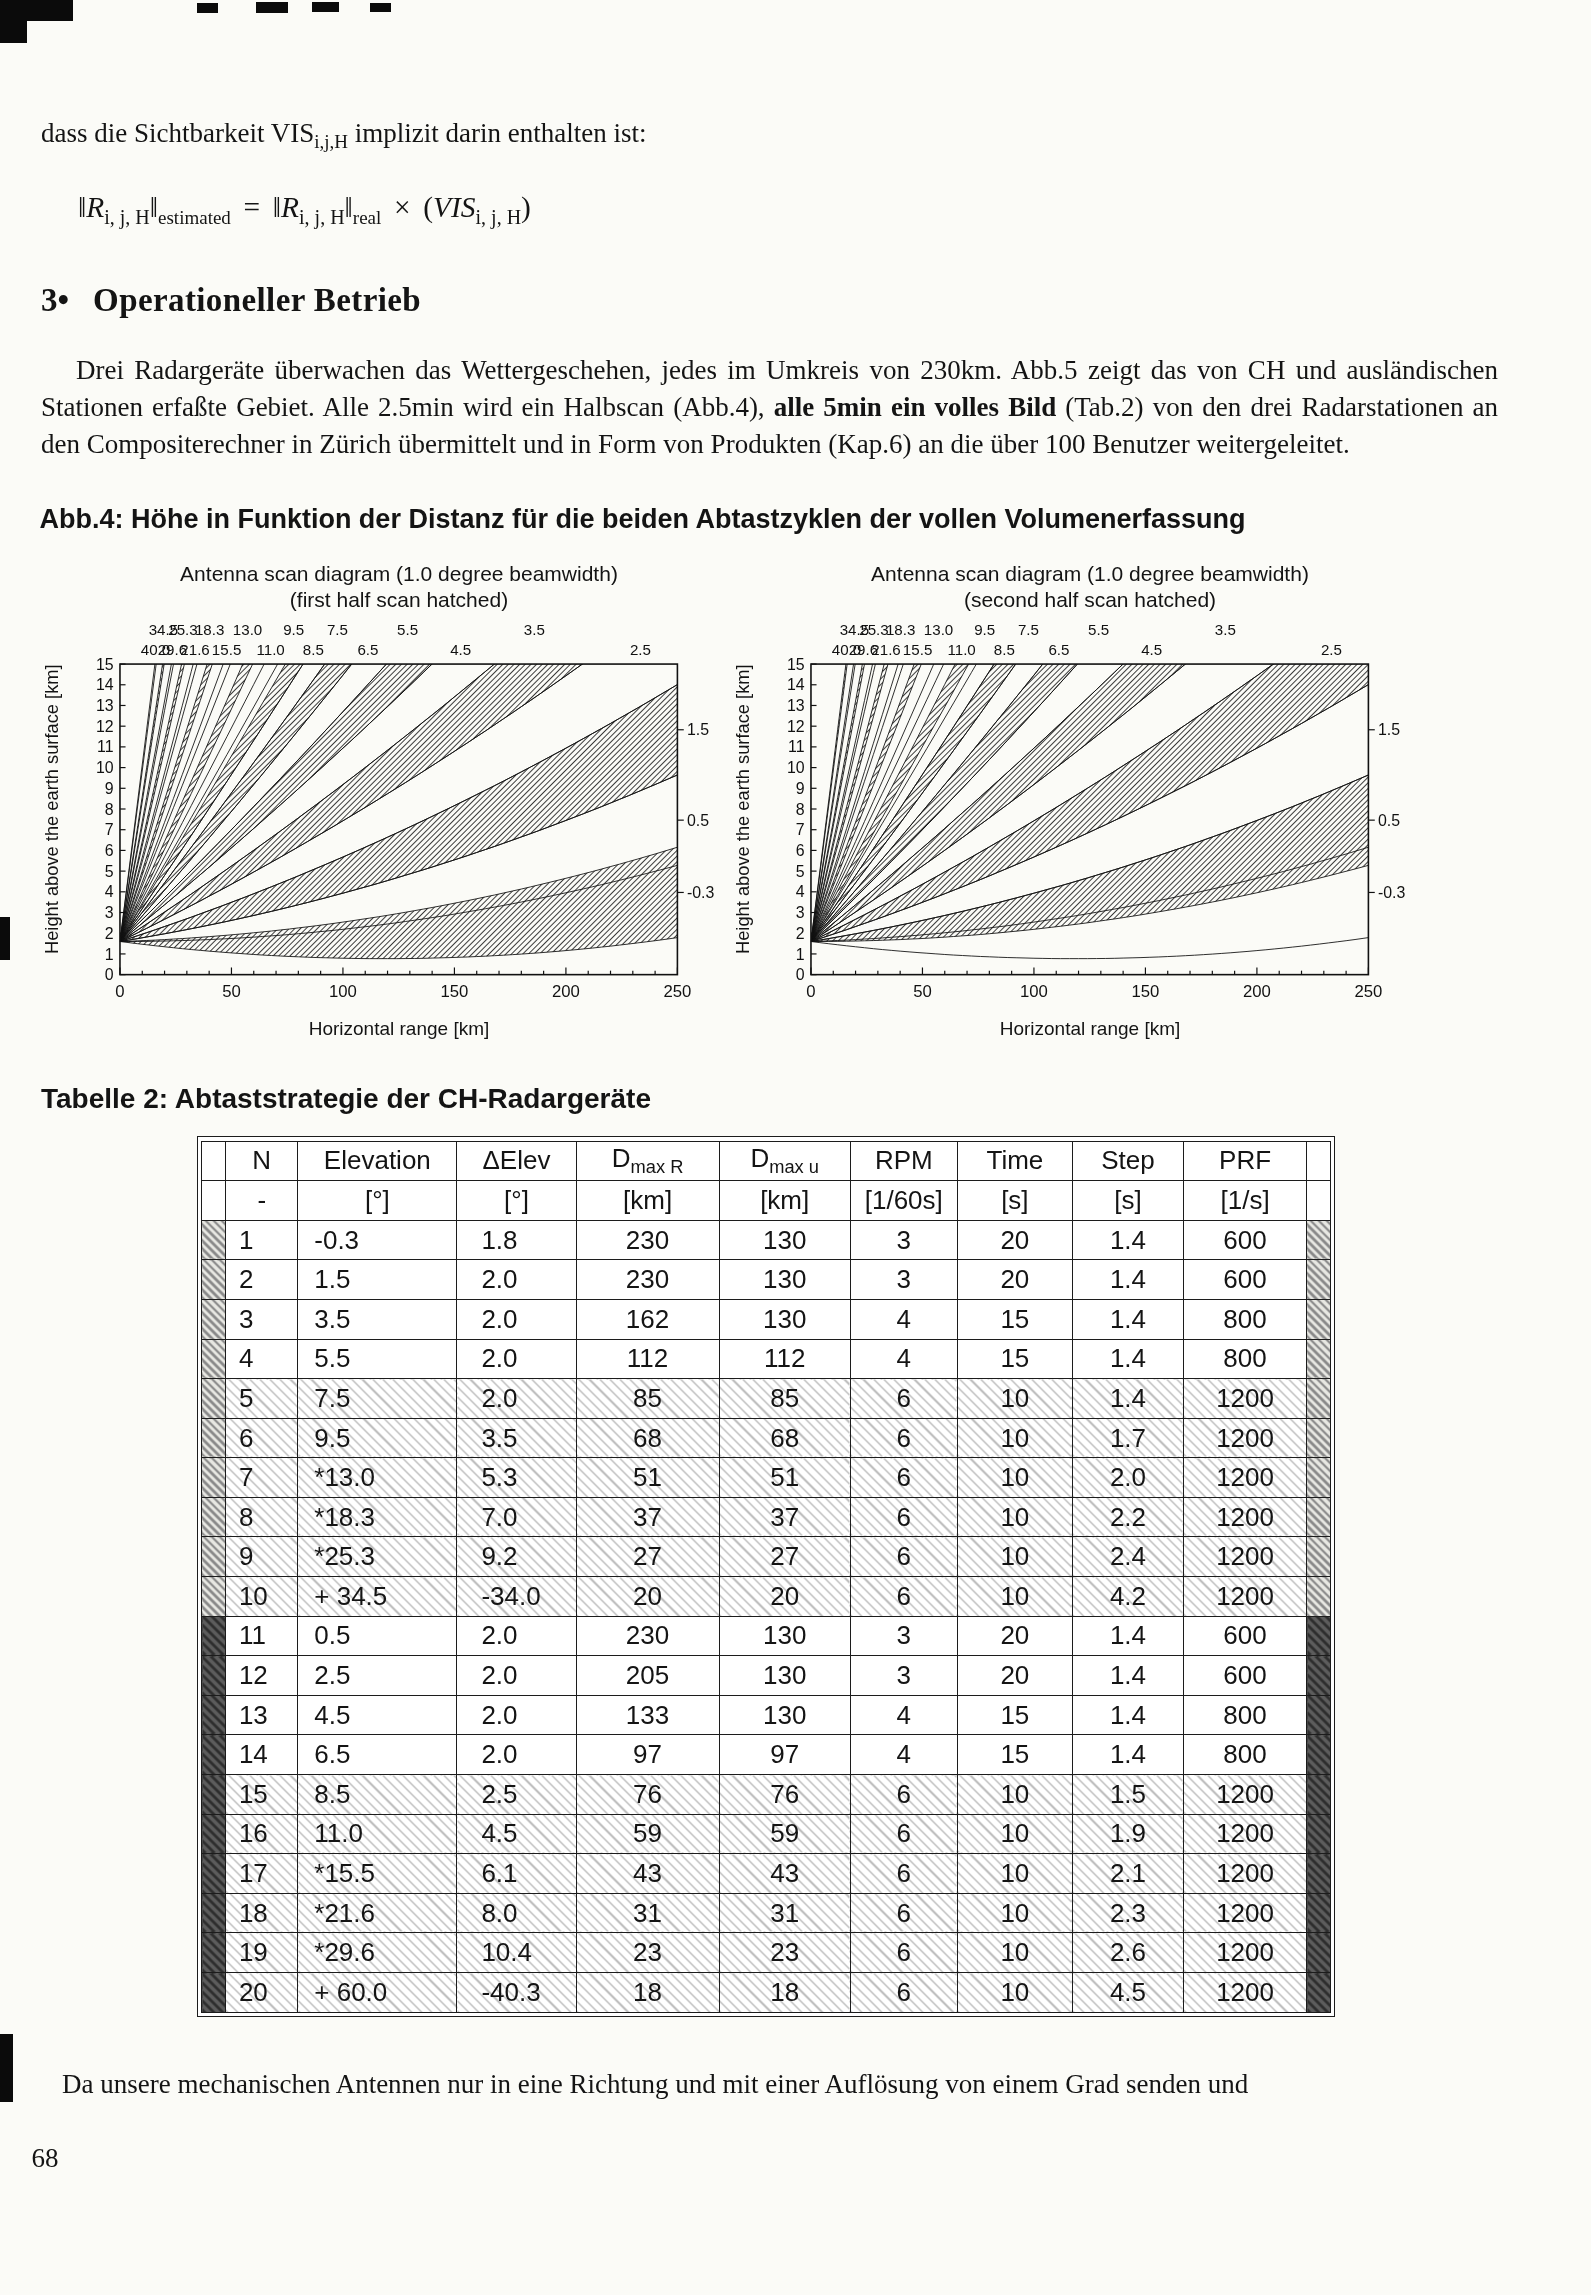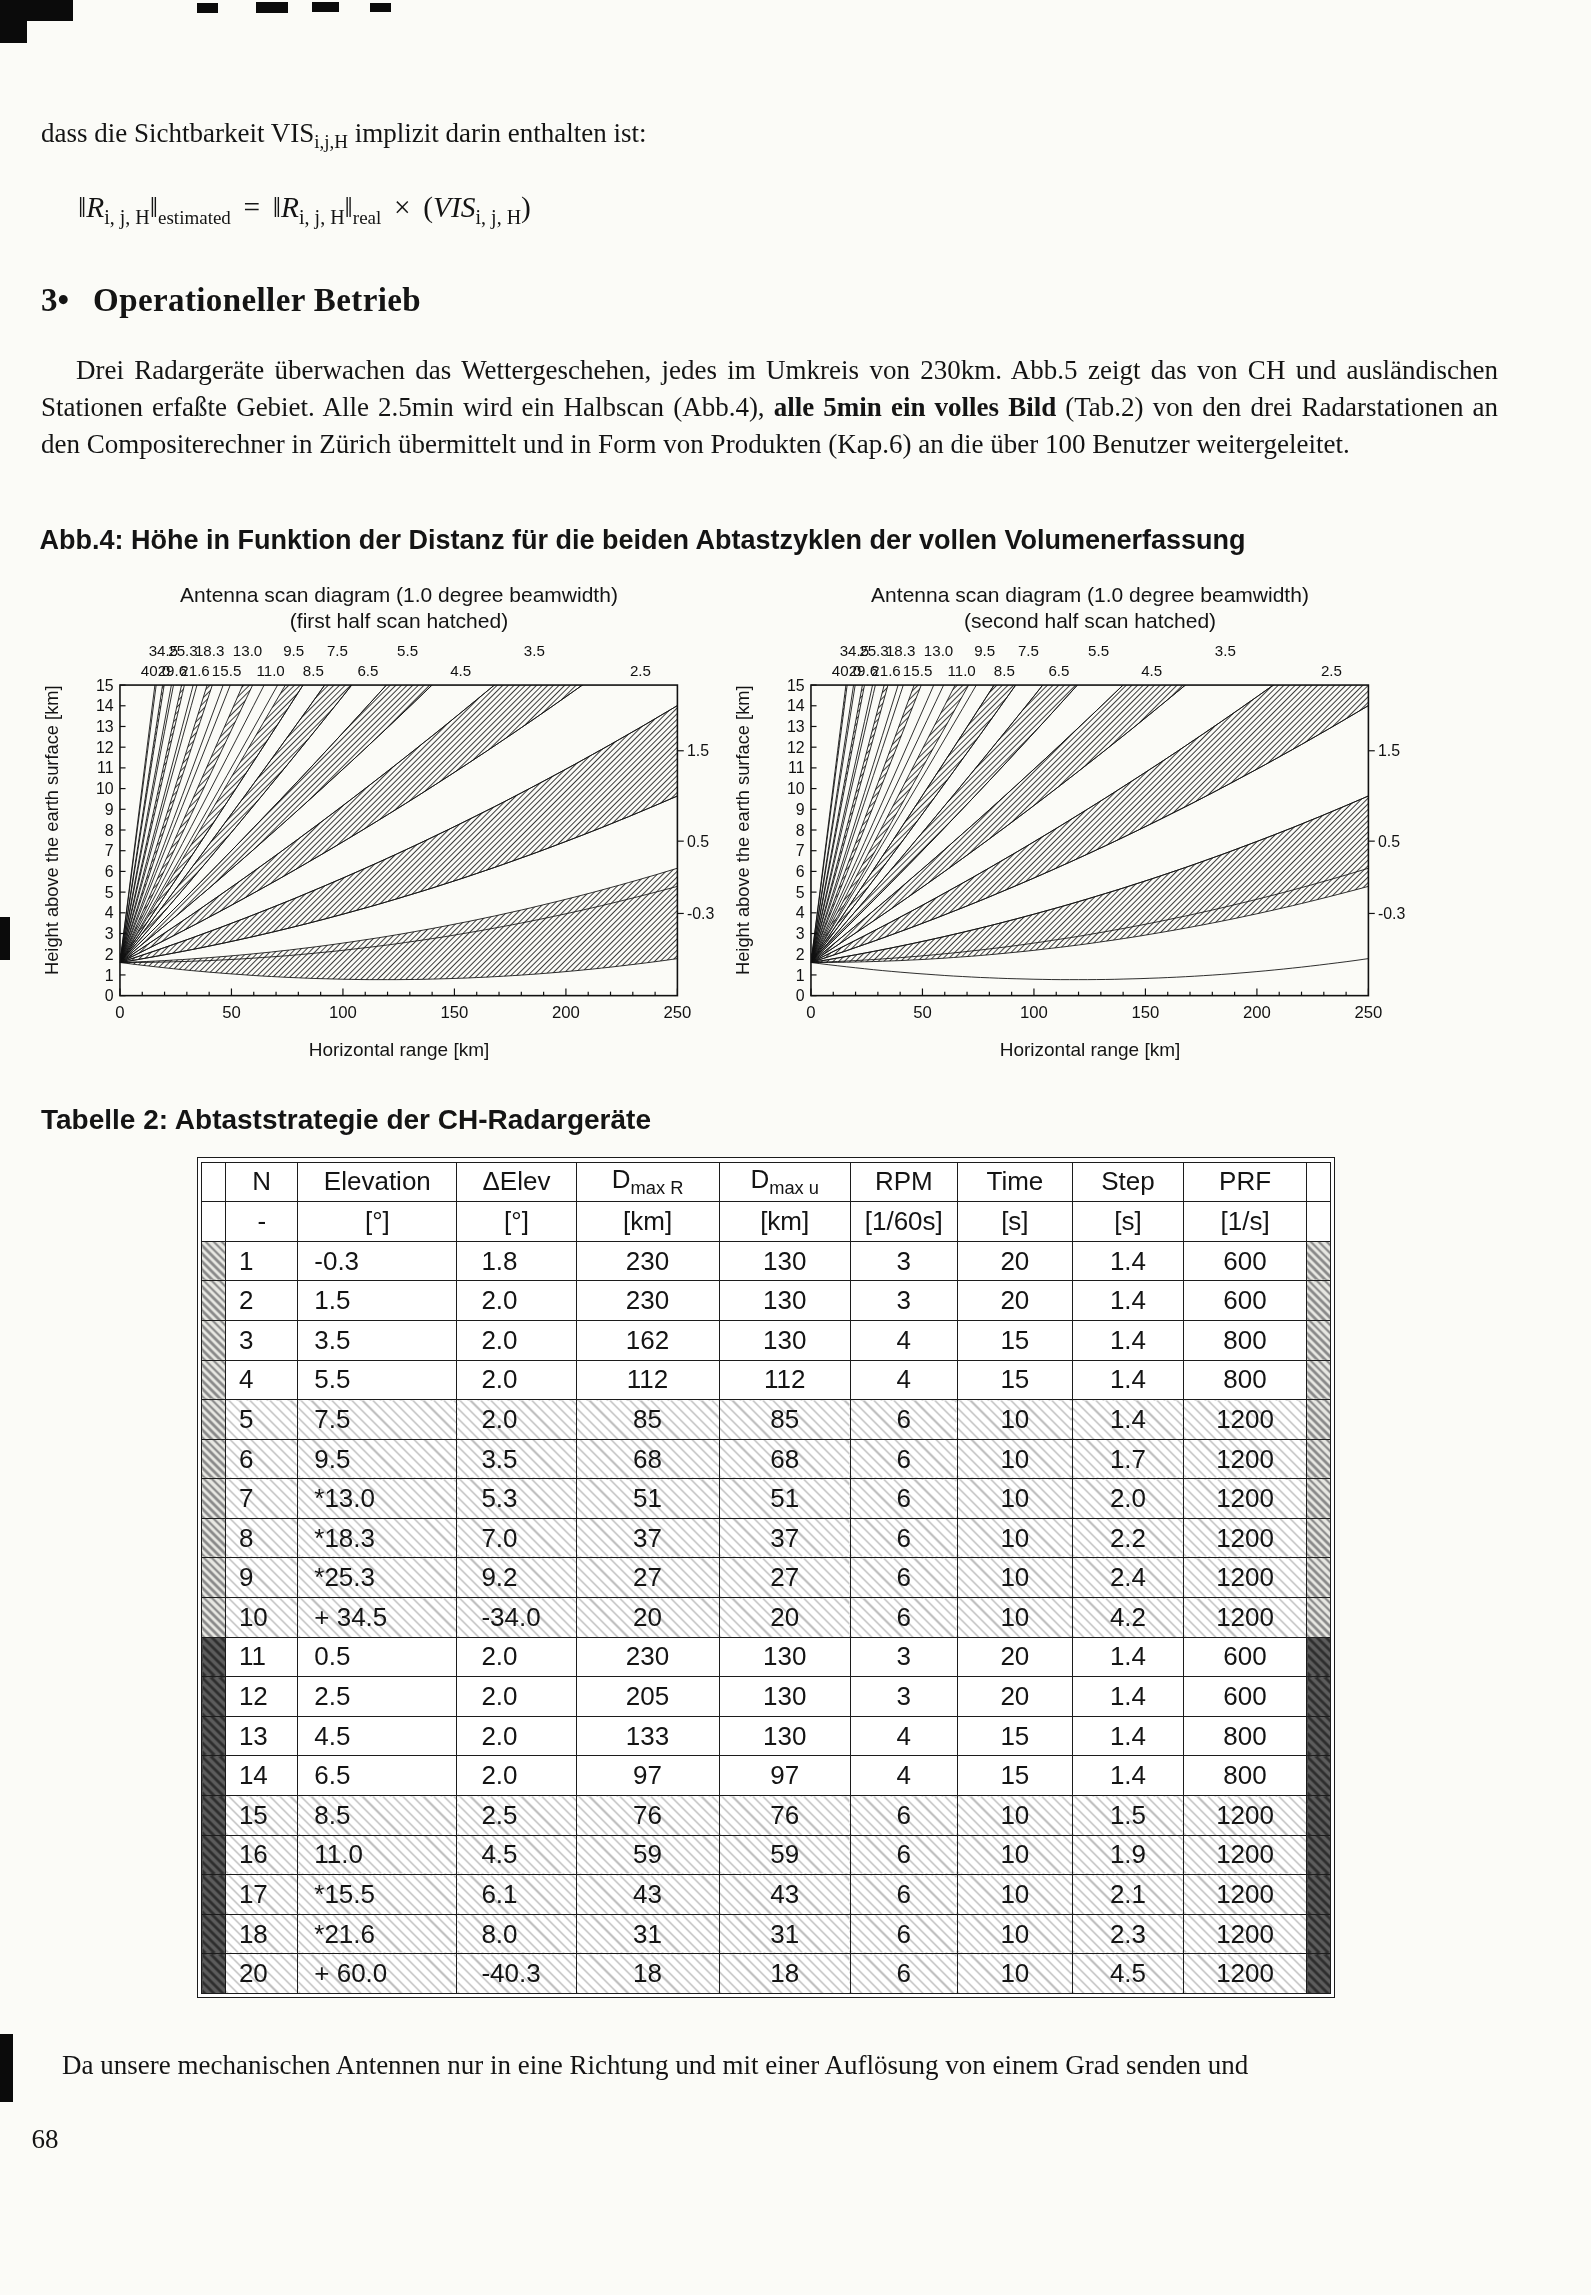--- a/index.html
+++ b/index.html
@@ -21,21 +21,21 @@
   .formula sub{font-size:20px}
   .formula sub.word{font-size:19px;font-style:normal}
   .formula .op{margin:0 12.7px}
 
   .section-heading{margin:53px 0 0 0;font-size:33px;font-weight:bold}
   .section-heading .num{margin-right:24px}
   .section-heading .title{letter-spacing:0.4px}
 
   .para{margin:33px 0 0 0;font-size:27px;line-height:37px;text-align:justify;text-indent:35px}
 
-  .fig-caption{margin:62px 0 0 -1.6px;font-family:"Liberation Sans",sans-serif;font-weight:bold;font-size:27px}
+  .fig-caption{margin:41px 0 0 -1.6px;font-family:"Liberation Sans",sans-serif;font-weight:bold;font-size:27px}
 
   .charts-row{display:flex;gap:10px;margin-top:25.5px}
   .chart{margin:0;width:681px}
   .chart-title,.chart-subtitle{
     font-family:"Liberation Sans",sans-serif;font-size:21px;line-height:26px;
     text-align:center;padding-left:35px;
   }
   .chart-body{display:flex}
   .ylabel{
     writing-mode:vertical-rl;transform:rotate(180deg);
@@ -639,20 +639,33 @@
             <td class="c3">31</td>
             <td class="c4">31</td>
             <td class="c5">6</td>
             <td class="c6">10</td>
             <td class="c7">2.3</td>
             <td class="c8">1200</td>
             <td class="strip strip-dark"></td>
           </tr>
           <tr class="hatched">
             <td class="strip strip-dark"></td>
+            <td class="c0">19</td>
+            <td class="c1">*29.6</td>
+            <td class="c2">10.4</td>
+            <td class="c3">23</td>
+            <td class="c4">23</td>
+            <td class="c5">6</td>
+            <td class="c6">10</td>
+            <td class="c7">2.6</td>
+            <td class="c8">1200</td>
+            <td class="strip strip-dark"></td>
+          </tr>
+          <tr class="hatched">
+            <td class="strip strip-dark"></td>
             <td class="c0">20</td>
             <td class="c1">+ 60.0</td>
             <td class="c2">-40.3</td>
             <td class="c3">18</td>
             <td class="c4">18</td>
             <td class="c5">6</td>
             <td class="c6">10</td>
             <td class="c7">4.5</td>
             <td class="c8">1200</td>
             <td class="strip strip-dark"></td>

